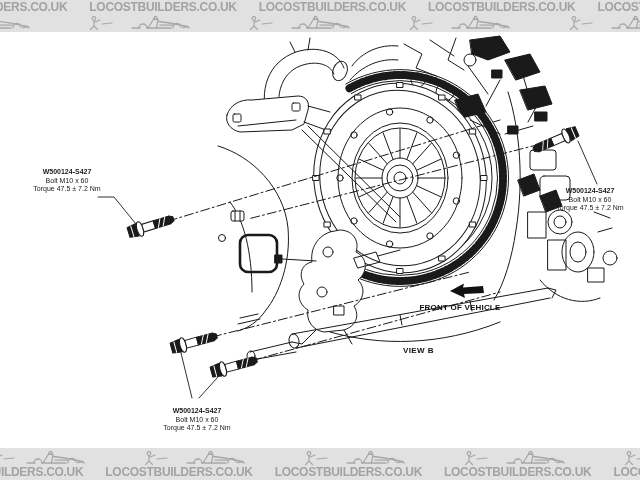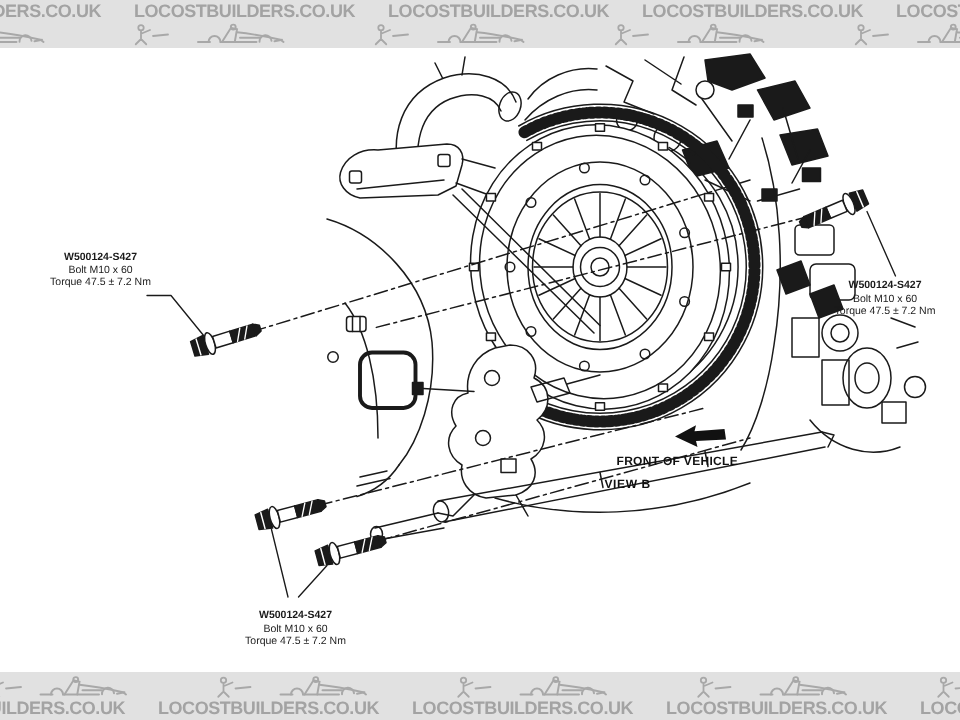--- a/index.html
+++ b/index.html
@@ -21,22 +21,22 @@
   .banner-bottom .wm-logo-row{margin-top:1px;}
 
   
   svg.diagram{position:absolute;left:0;top:0;width:640px;height:480px;}
 
   
   .callout{position:absolute;text-align:center;color:#1a1a1a;}
   .co-part{font-size:7px;font-weight:bold;line-height:8.5px;}
   .co-line{font-size:7px;line-height:8.5px;}
   .lbl{position:absolute;color:#111;font-weight:bold;}
-  .lbl-front{left:411px;top:303px;width:120px;font-size:8px;letter-spacing:0.2px;}
-  .lbl-view{left:403px;top:318px;width:60px;font-size:8px;letter-spacing:0.4px;}
+  .lbl-front{left:400px;top:303px;width:120px;text-align:center;font-size:8px;letter-spacing:0.2px;}
+  .lbl-view{left:403px;top:346px;width:60px;font-size:8px;letter-spacing:0.4px;}
   .callout-left{left:6px;top:168px;width:122px;}
   .callout-right{left:540px;top:187px;width:100px;}
   .callout-bottom{left:134px;top:407px;width:126px;}
 </style>
 </head>
 <body>
 
 <div class="stage">
 
   <svg width="0" height="0" style="position:absolute" aria-hidden="true">

